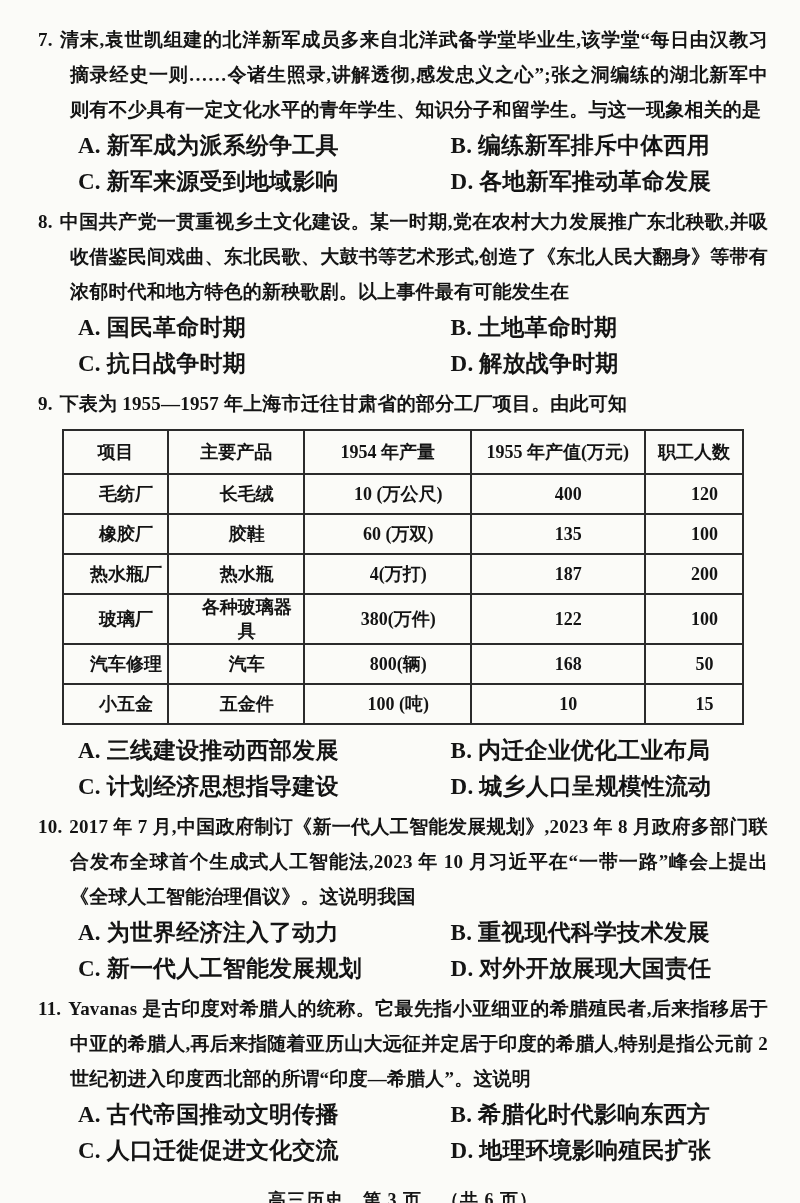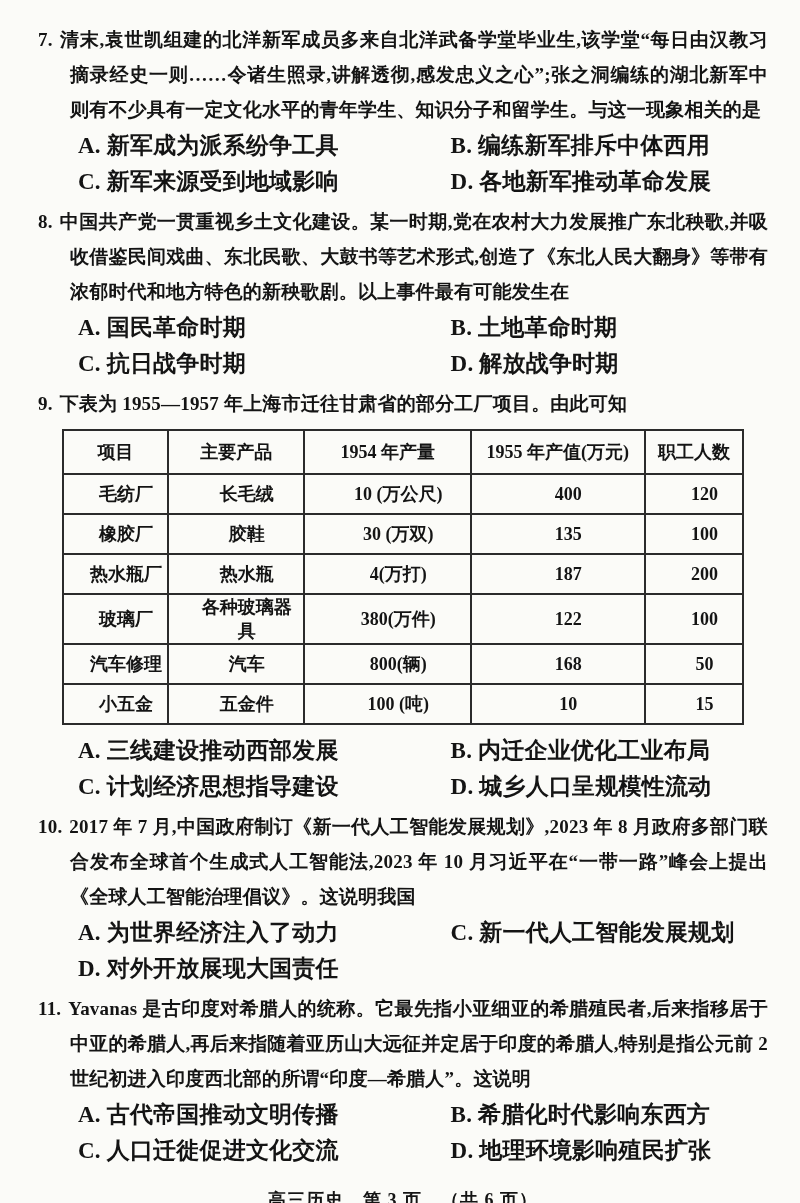--- a/index.html
+++ b/index.html
@@ -122,21 +122,21 @@
         <tr>
           <td>毛纺厂</td>
           <td>长毛绒</td>
           <td>10 (万公尺)</td>
           <td>400</td>
           <td>120</td>
         </tr>
         <tr>
           <td>橡胶厂</td>
           <td>胶鞋</td>
-          <td>30 (万双)</td>
+          <td>60 (万双)</td>
           <td>135</td>
           <td>100</td>
         </tr>
         <tr>
           <td>热水瓶厂</td>
           <td>热水瓶</td>
           <td>4(万打)</td>
           <td>187</td>
           <td>200</td>
         </tr>
@@ -169,20 +169,21 @@
       <span class="opt">B. 内迁企业优化工业布局</span>
       <span class="opt">C. 计划经济思想指导建设</span>
       <span class="opt">D. 城乡人口呈规模性流动</span>
     </div>
   </section>
 
   <section class="q">
     <p class="stem"><span class="qnum">10.</span><span>2017 年 7 月,中国政府制订《新一代人工智能发展规划》,2023 年 8 月政府多部门联合发布全球首个生成式人工智能法,2023 年 10 月习近平在“一带一路”峰会上提出《全球人工智能治理倡议》。这说明我国</span></p>
     <div class="opts">
       <span class="opt">A. 为世界经济注入了动力</span>
+      <span class="opt">B. 重视现代科学技术发展</span>
       <span class="opt">C. 新一代人工智能发展规划</span>
       <span class="opt">D. 对外开放展现大国责任</span>
     </div>
   </section>
 
   <section class="q">
     <p class="stem"><span class="qnum">11.</span><span>Yavanas 是古印度对希腊人的统称。它最先指小亚细亚的希腊殖民者,后来指移居于中亚的希腊人,再后来指随着亚历山大远征并定居于印度的希腊人,特别是指公元前 2 世纪初进入印度西北部的所谓“印度—希腊人”。这说明</span></p>
     <div class="opts">
       <span class="opt">A. 古代帝国推动文明传播</span>
       <span class="opt">B. 希腊化时代影响东西方</span>

